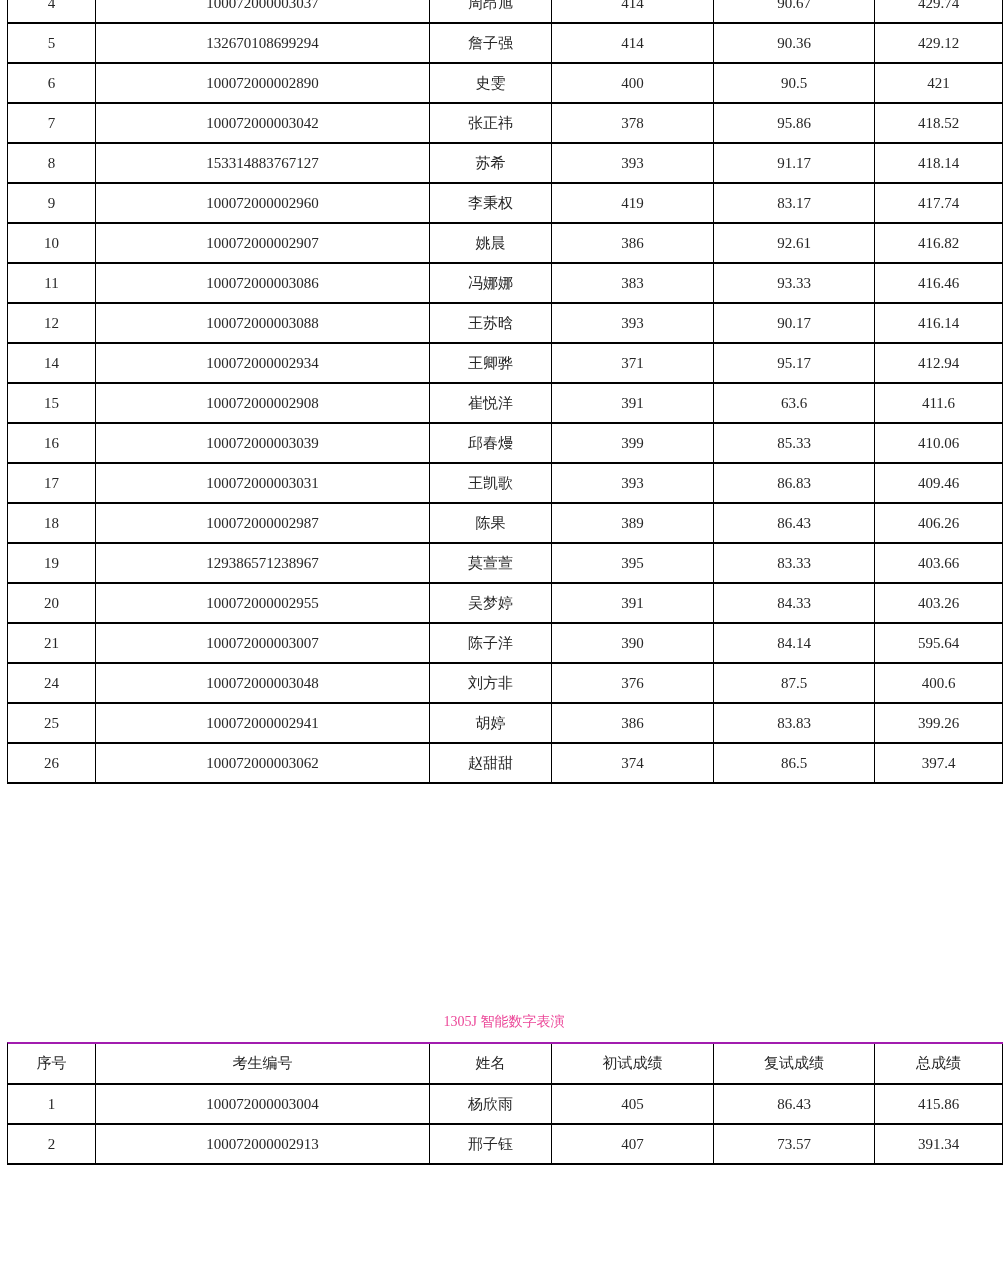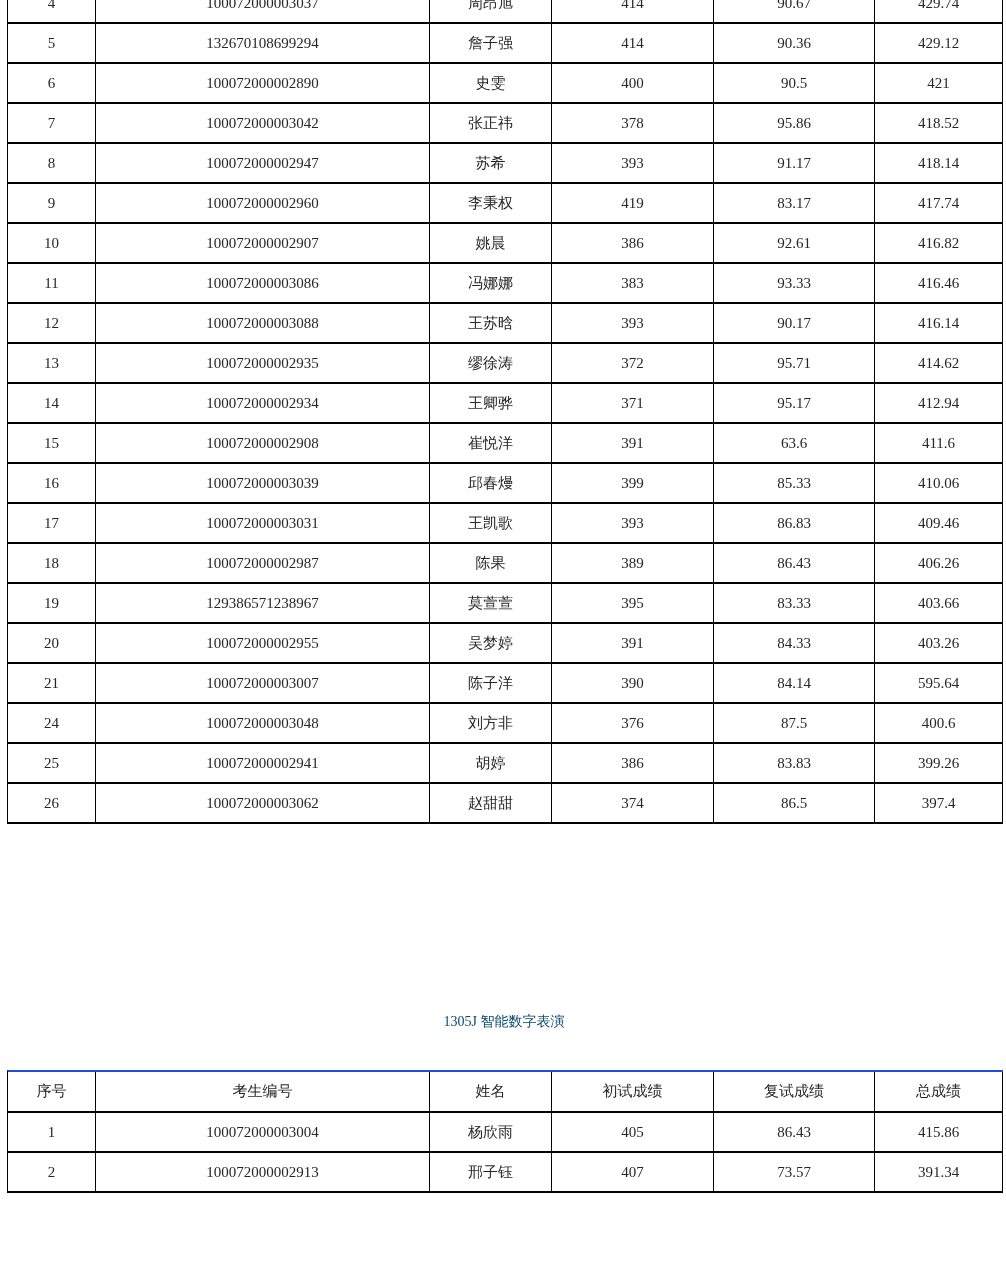--- a/index.html
+++ b/index.html
@@ -22,32 +22,31 @@
   .wrap-main { top: -16px; }
   .wrap-1305j { top: 1042px; }
   .section-title {
     position: absolute;
     left: 7px;
     top: 1013px;
     width: 994px;
     text-align: center;
     font-size: 14px;
     line-height: 17px;
-    color: #0c4a6e;
+    color: #ec4899;
   }
   table.results-table {
     border-collapse: separate;
     border-spacing: 0;
     table-layout: fixed;
     border-left: 1px solid #000000;
     width: 995px;
   }
   table.results-table.has-top {
-    border-top: 2px solid #1d4ed8;
-    margin-top: 28px;
+    border-top: 2px solid #a21caf;
   }
   table.results-table td,
   table.results-table th {
     box-sizing: border-box;
     border-right: 1px solid #000000;
     border-bottom: 2px solid #000000;
     text-align: center;
     vertical-align: middle;
     padding: 0;
     font-size: 15px;
@@ -108,21 +107,21 @@
         <tr>
           <td>7</td>
           <td>100072000003042</td>
           <td>张正祎</td>
           <td>378</td>
           <td>95.86</td>
           <td>418.52</td>
         </tr>
         <tr>
           <td>8</td>
-          <td>100072000002947</td>
+          <td>153314883767127</td>
           <td>苏希</td>
           <td>393</td>
           <td>91.17</td>
           <td>418.14</td>
         </tr>
         <tr>
           <td>9</td>
           <td>100072000002960</td>
           <td>李秉权</td>
           <td>419</td>
@@ -145,28 +144,20 @@
           <td>93.33</td>
           <td>416.46</td>
         </tr>
         <tr>
           <td>12</td>
           <td>100072000003088</td>
           <td>王苏晗</td>
           <td>393</td>
           <td>90.17</td>
           <td>416.14</td>
-        </tr>
-        <tr>
-          <td>13</td>
-          <td>100072000002935</td>
-          <td>缪徐涛</td>
-          <td>372</td>
-          <td>95.71</td>
-          <td>414.62</td>
         </tr>
         <tr>
           <td>14</td>
           <td>100072000002934</td>
           <td>王卿骅</td>
           <td>371</td>
           <td>95.17</td>
           <td>412.94</td>
         </tr>
         <tr>

